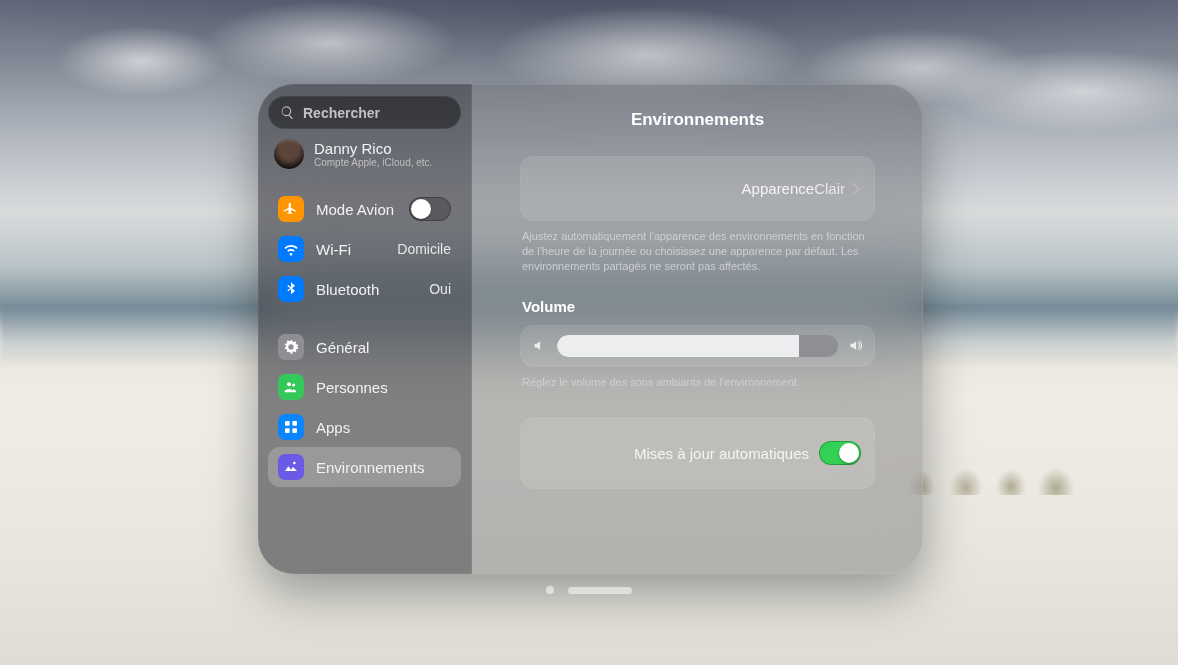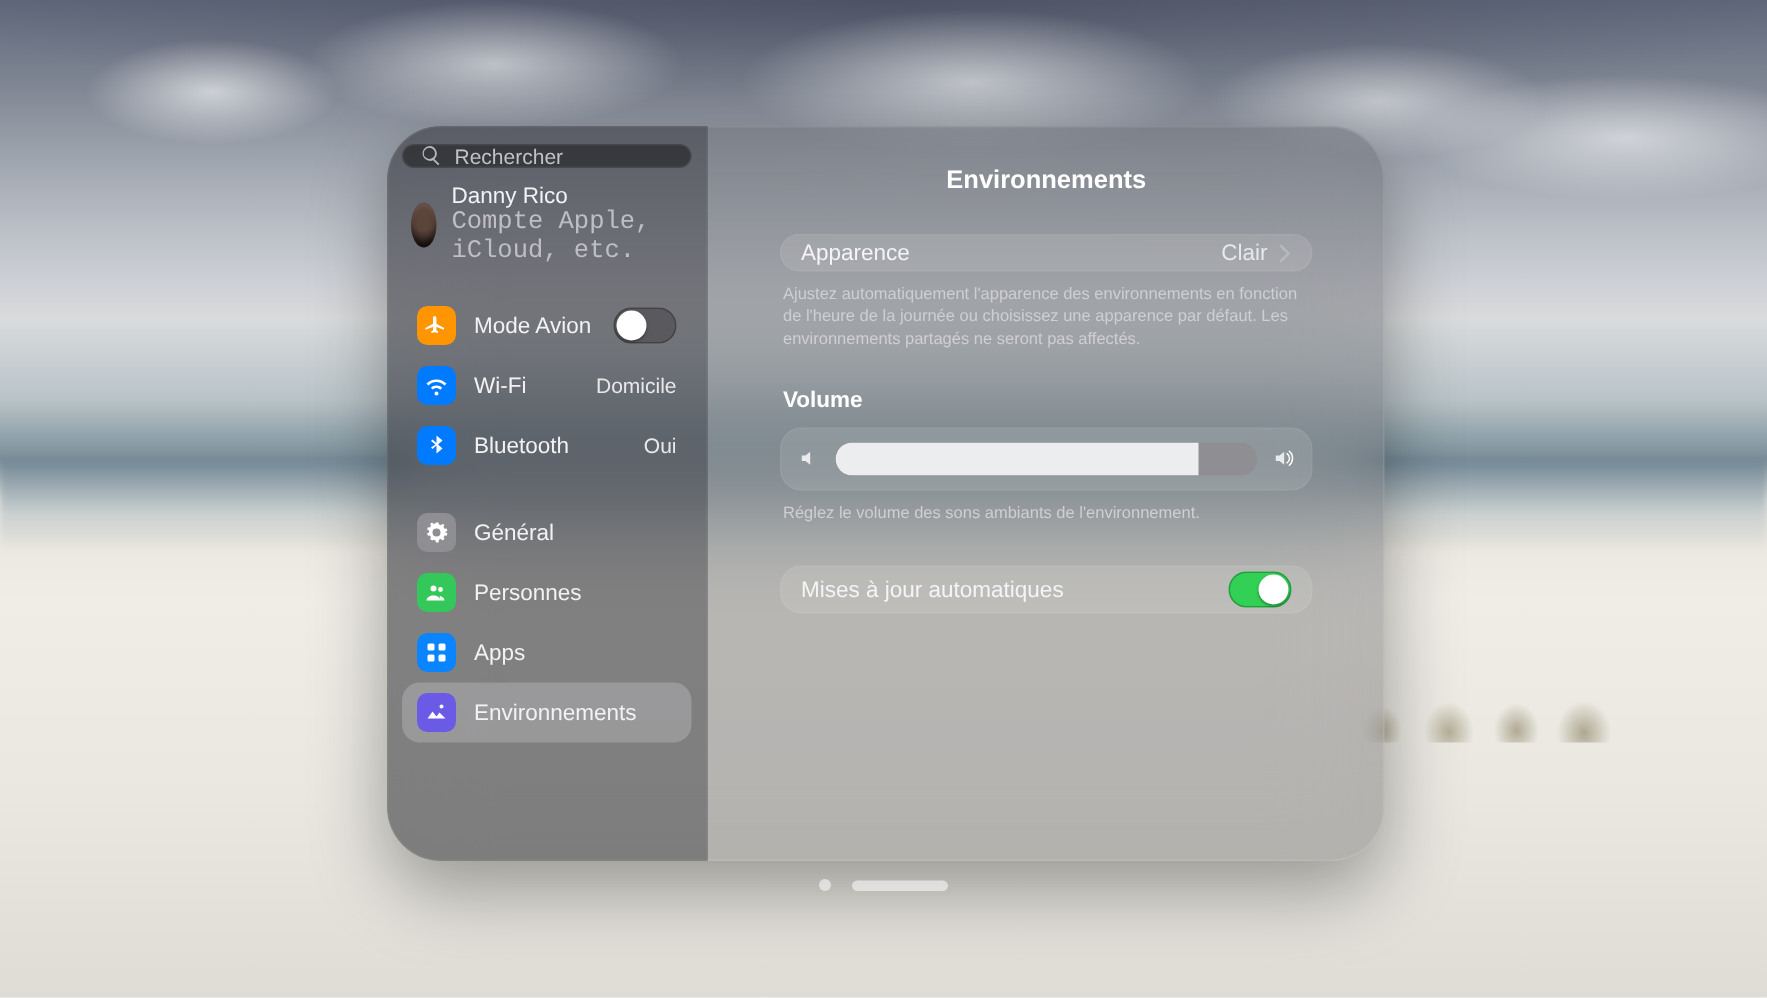--- a/index.html
+++ b/index.html
@@ -57,39 +57,40 @@
 
   
   .sidebar{
     width:214px;
     background: rgba(30,30,33,0.35);
     padding:12px 10px 14px 10px;
     border-right:1px solid rgba(255,255,255,0.06);
     display:flex; flex-direction:column;
   }
   .search{
-    height:16px; border-radius:18px;
+    height:33px; border-radius:18px;
     background: rgba(0,0,0,0.42);
-    display:flex; align-items:flex-start; gap:8px;
+    display:flex; align-items:center; gap:8px;
     padding:0 12px;
     box-shadow: inset 0 0 0 1px rgba(255,255,255,0.07);
+    font-weight: bold;
   }
   .search svg{width:15px;height:15px;fill:#b7b7bb;}
   .search span{color:#c2c2c5; font-size:14px;}
   .account{
     display:flex; align-items:center; gap:10px;
     padding:10px 10px 14px 6px;
   }
   .avatar{
     width:30px;height:30px;border-radius:50%;
     background: radial-gradient(circle at 50% 35%, #5b443a 0 38%, #251d1a 80%);
     box-shadow: inset 0 -3px 4px rgba(0,0,0,.5), inset 0 2px 3px rgba(255,255,255,.15);
   }
   .acct-name{font-size:15px;color:#f3f3f5;}
-  .acct-sub{font-size:17px;color:#bfbfc3;font-family:Liberation Mono, monospace;}
+  .acct-sub{font-size:10px;color:#bfbfc3;}
 
   .section{ margin-top:6px; }
   .row{
     height:40px; border-radius:12px;
     display:flex; align-items:center; gap:12px;
     padding:0 10px; color:#f2f2f4; font-size:15px;
   }
   .row .icon{
     width:26px;height:26px;border-radius:7px;
     display:flex;align-items:center;justify-content:center;
@@ -128,22 +129,22 @@
     flex:1; padding:26px 48px 20px 48px; position:relative;
   }
   .title{
     text-align:center; font-size:17px; font-weight:600;
     margin-bottom:26px; color:#fff;
   }
   .card{
     background: rgba(255,255,255,0.10);
     border-radius:14px;
     box-shadow: inset 0 0 0 1px rgba(255,255,255,0.05);
-    padding:4px 14px;
-    display:flex; align-items:center;
+    padding:24px 14px;
+    display:flex; align-items:center;text-align:right;
   }
   .card .lbl{flex:1;font-size:15px;color:#f4f4f6;}
   .card .val{font-size:15px;color:#e8e8ea;}
   .chev{width:8px;height:12px;margin-left:8px;fill:#b8b8bb;}
   .hint{
     font-size:11px; line-height:1.35; color:#cfcfd2; margin:8px 2px 0 2px;
   }
   .section-title{
     font-size:15px; font-weight:600; color:#fff; margin:24px 0 10px 2px;
   }

